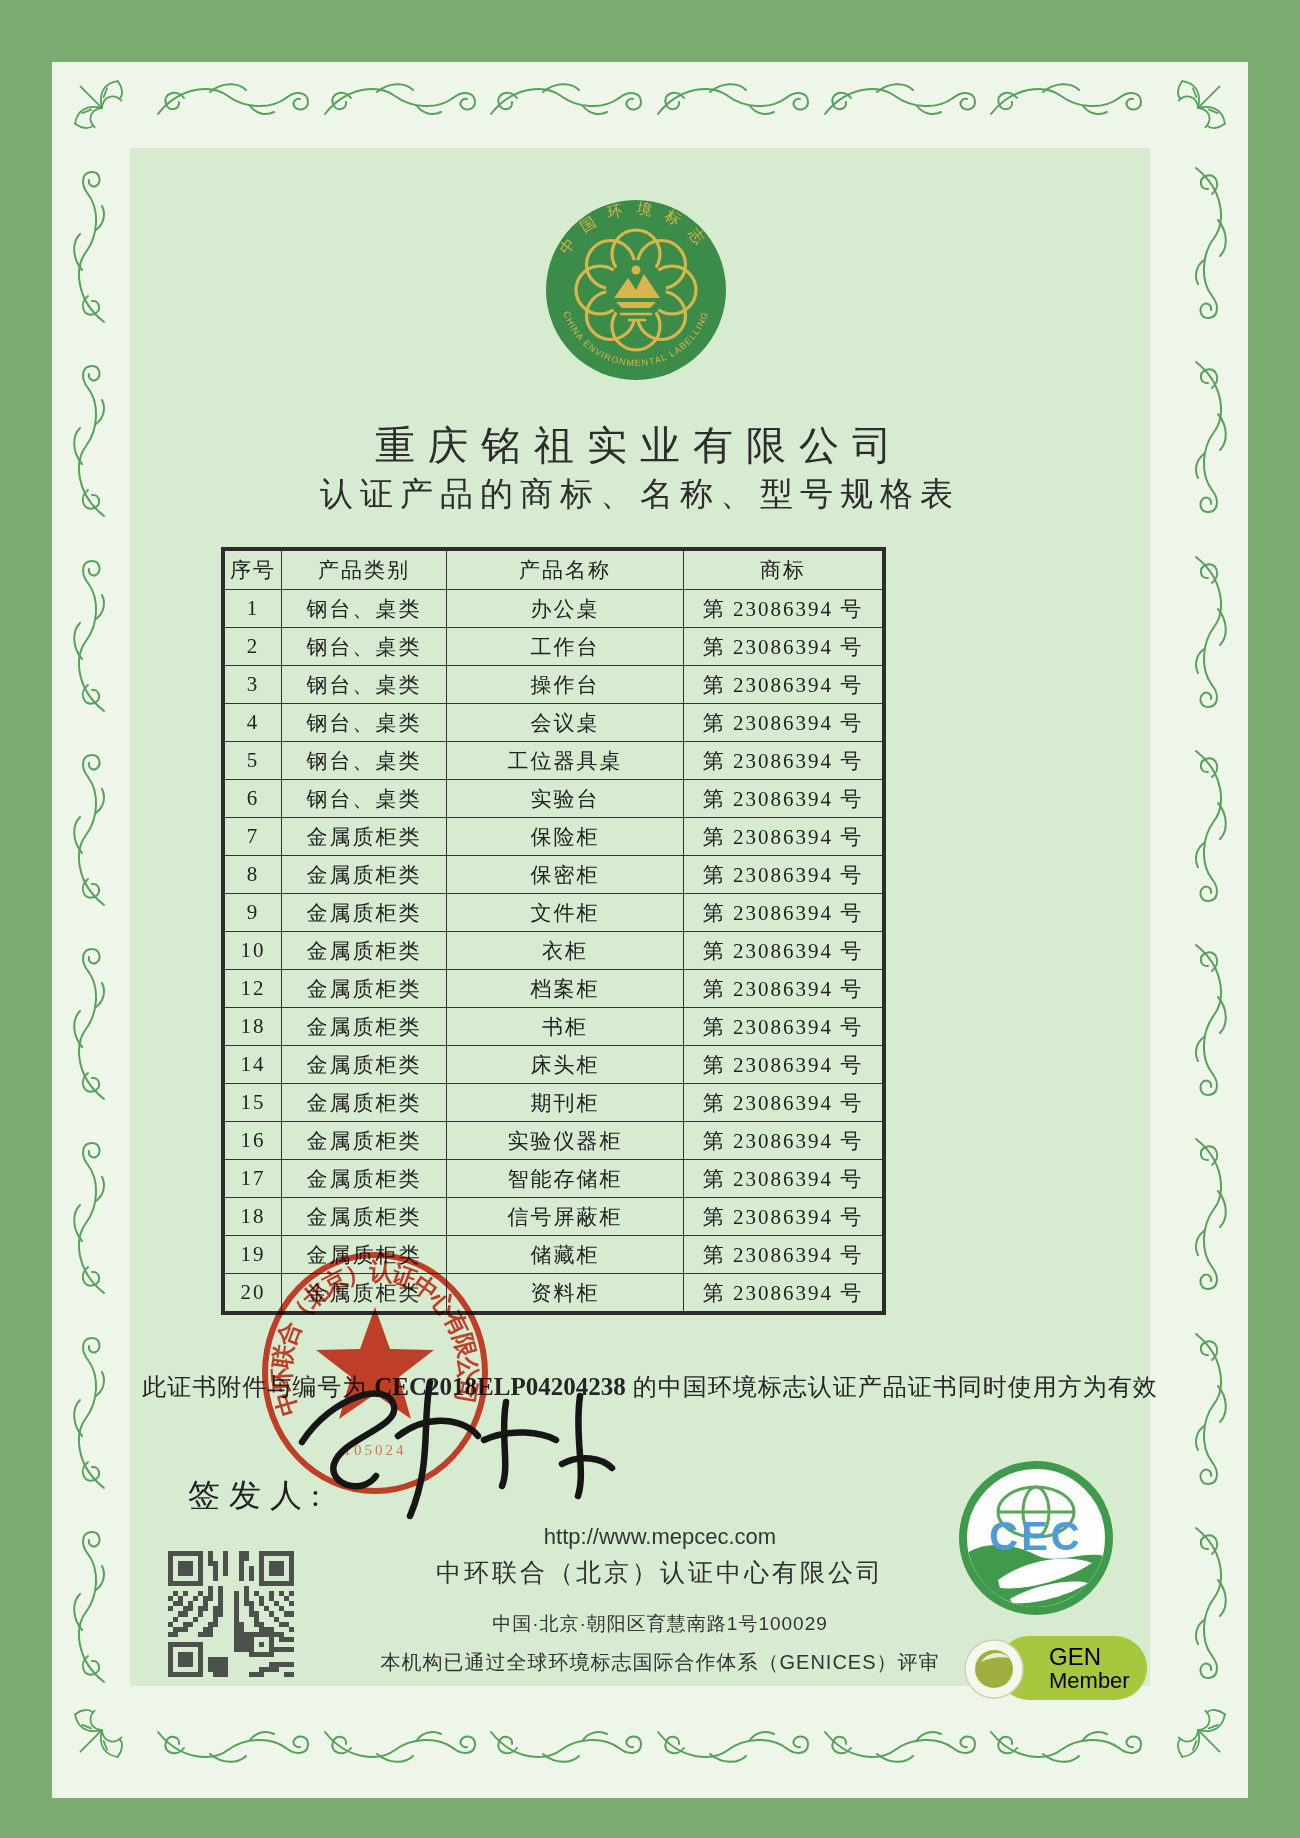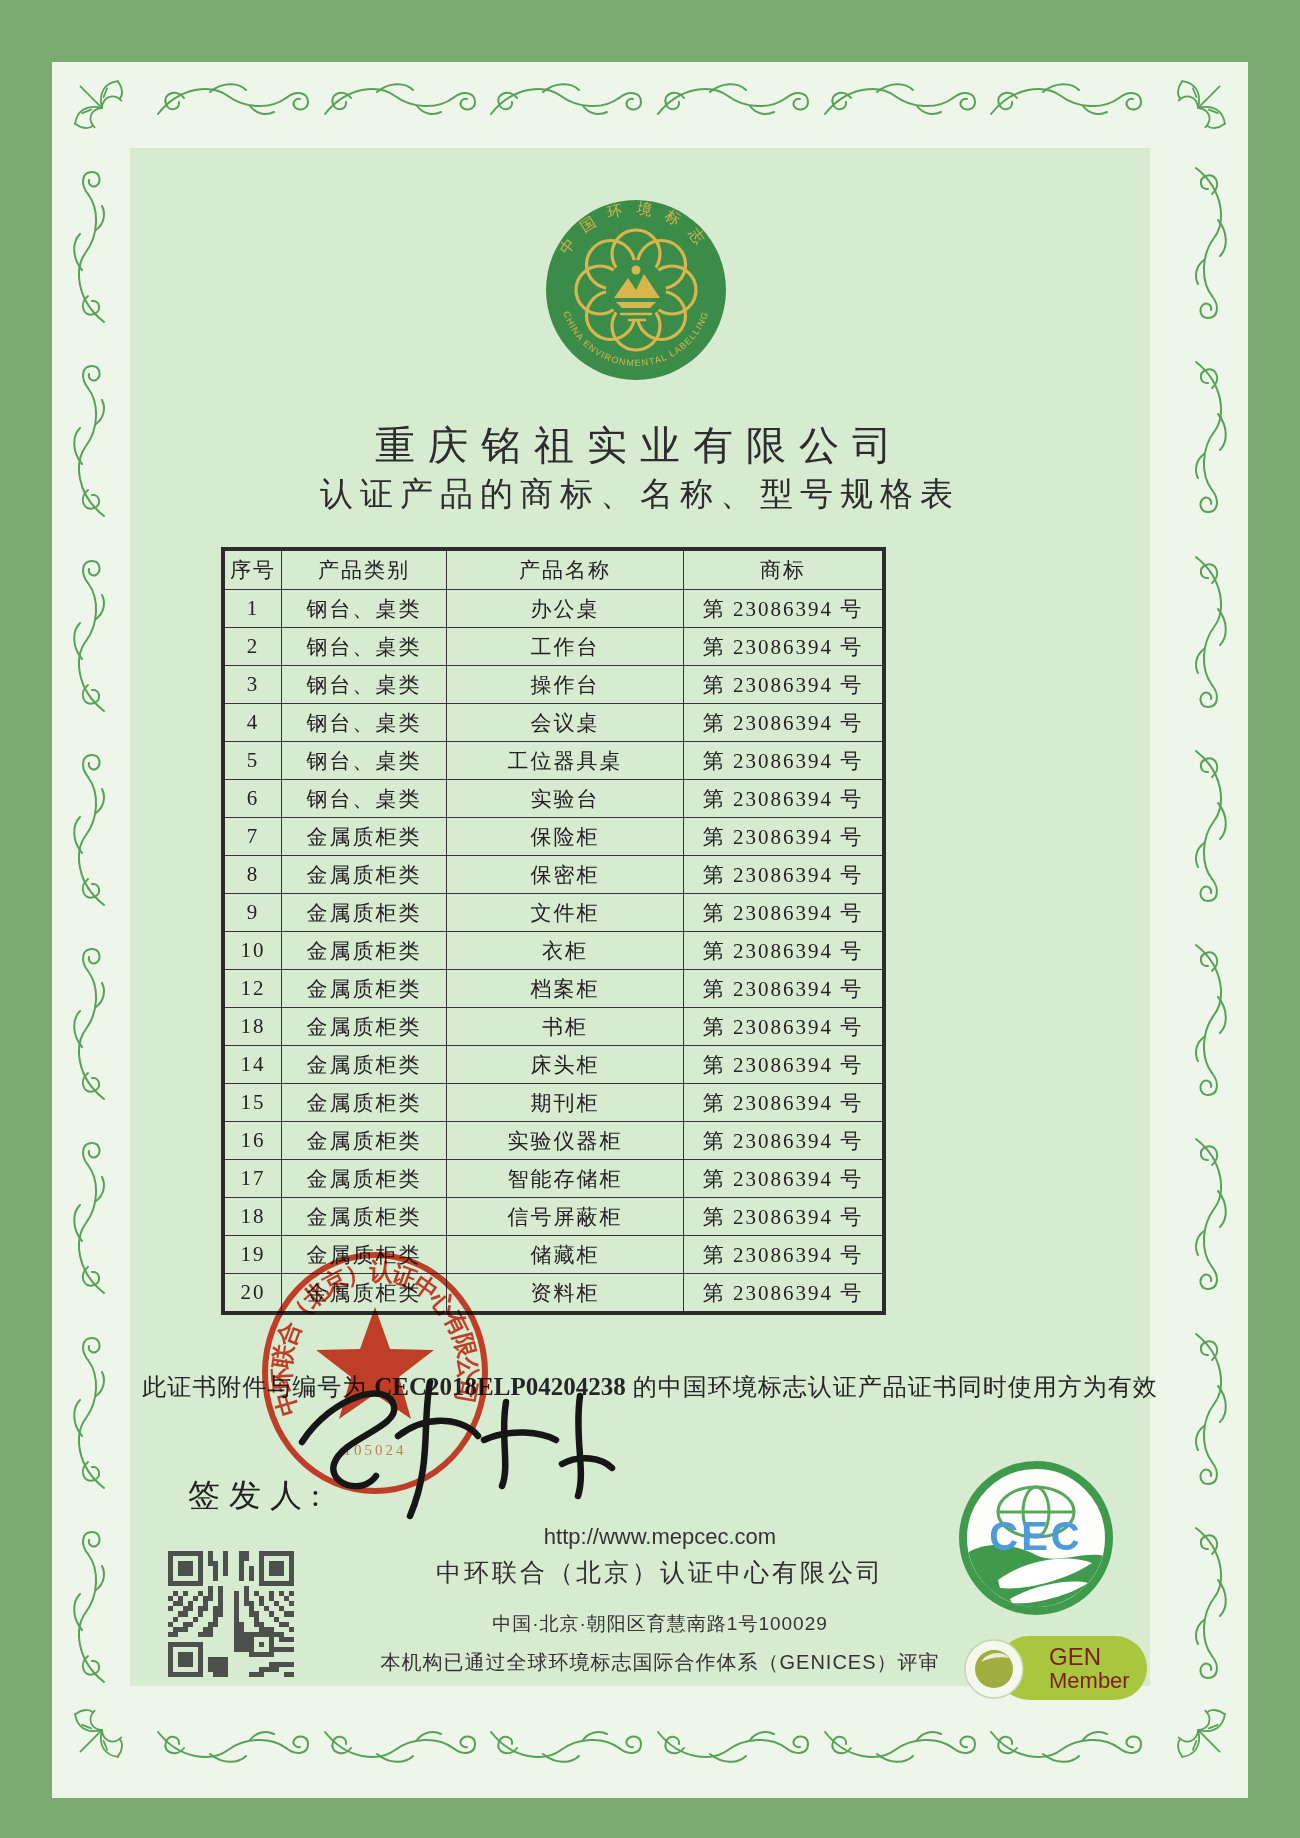--- a/index.html
+++ b/index.html
@@ -46,21 +46,21 @@
   .footer-line{left:150px;width:1020px;text-align:center;color:#333;
         font-family:"Liberation Sans","DejaVu Sans",sans-serif;}
   #footer-company{top:1556px;font-size:25px;letter-spacing:3px;color:#2f2f2f;}
   #footer-address{top:1591px;font-size:19px;letter-spacing:1px;margin-top:20px;}
   #footer-website{top:1524px;font-size:22px;}
   #footer-genices{top:1637px;font-size:20px;letter-spacing:1px;margin-top:12px;}
   
   #cec-logo{left:958px;top:1460px;width:156px;height:156px;}
   #gen-badge{left:963px;top:1632px;width:186px;height:74px;}
   #gen-pill{position:absolute;left:34px;top:4px;width:150px;height:64px;border-radius:32px;
-        background:#a9c63f;color:#7f1d1d;font-family:"Liberation Sans","DejaVu Sans",sans-serif;
+        background:#a9c63f;color:#000000;font-family:"Liberation Sans","DejaVu Sans",sans-serif;
         line-height:1.05;padding:8px 0 0 52px;box-sizing:border-box;}
   #gen-pill .l1{font-size:24px;}
   #gen-pill .l2{font-size:22px;}
   #gen-globe{position:absolute;left:0;top:6px;width:62px;height:62px;}
 </style>
 </head>
 <body>
 
 <div id="page">
 

